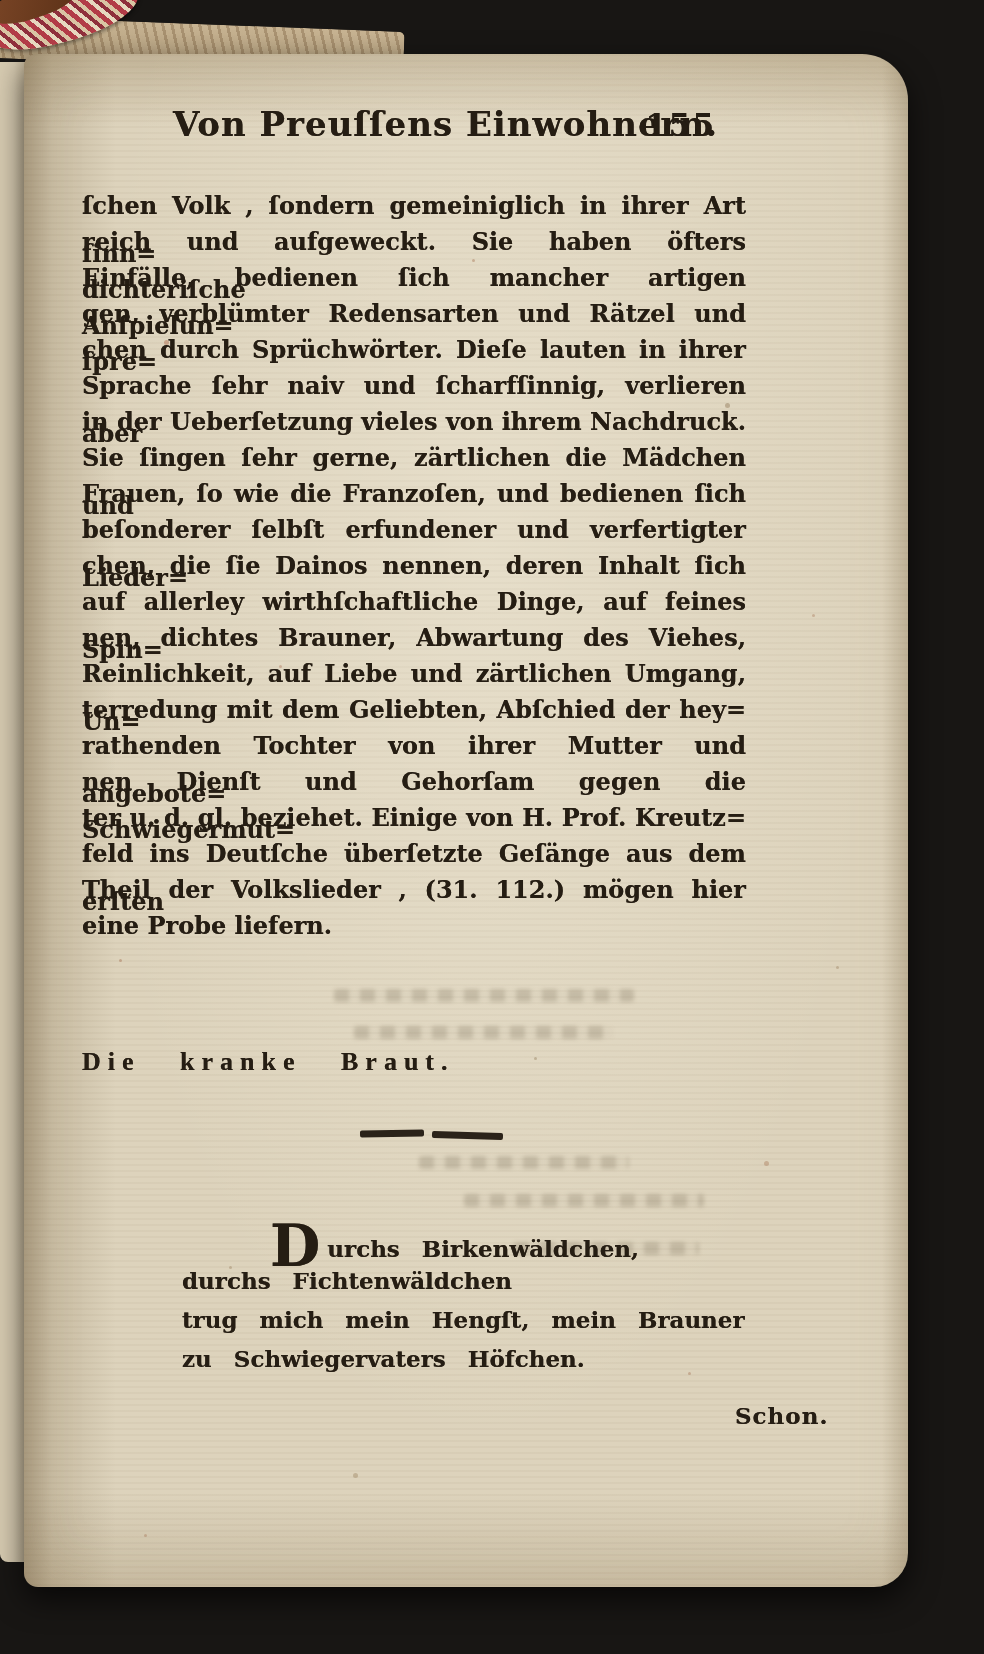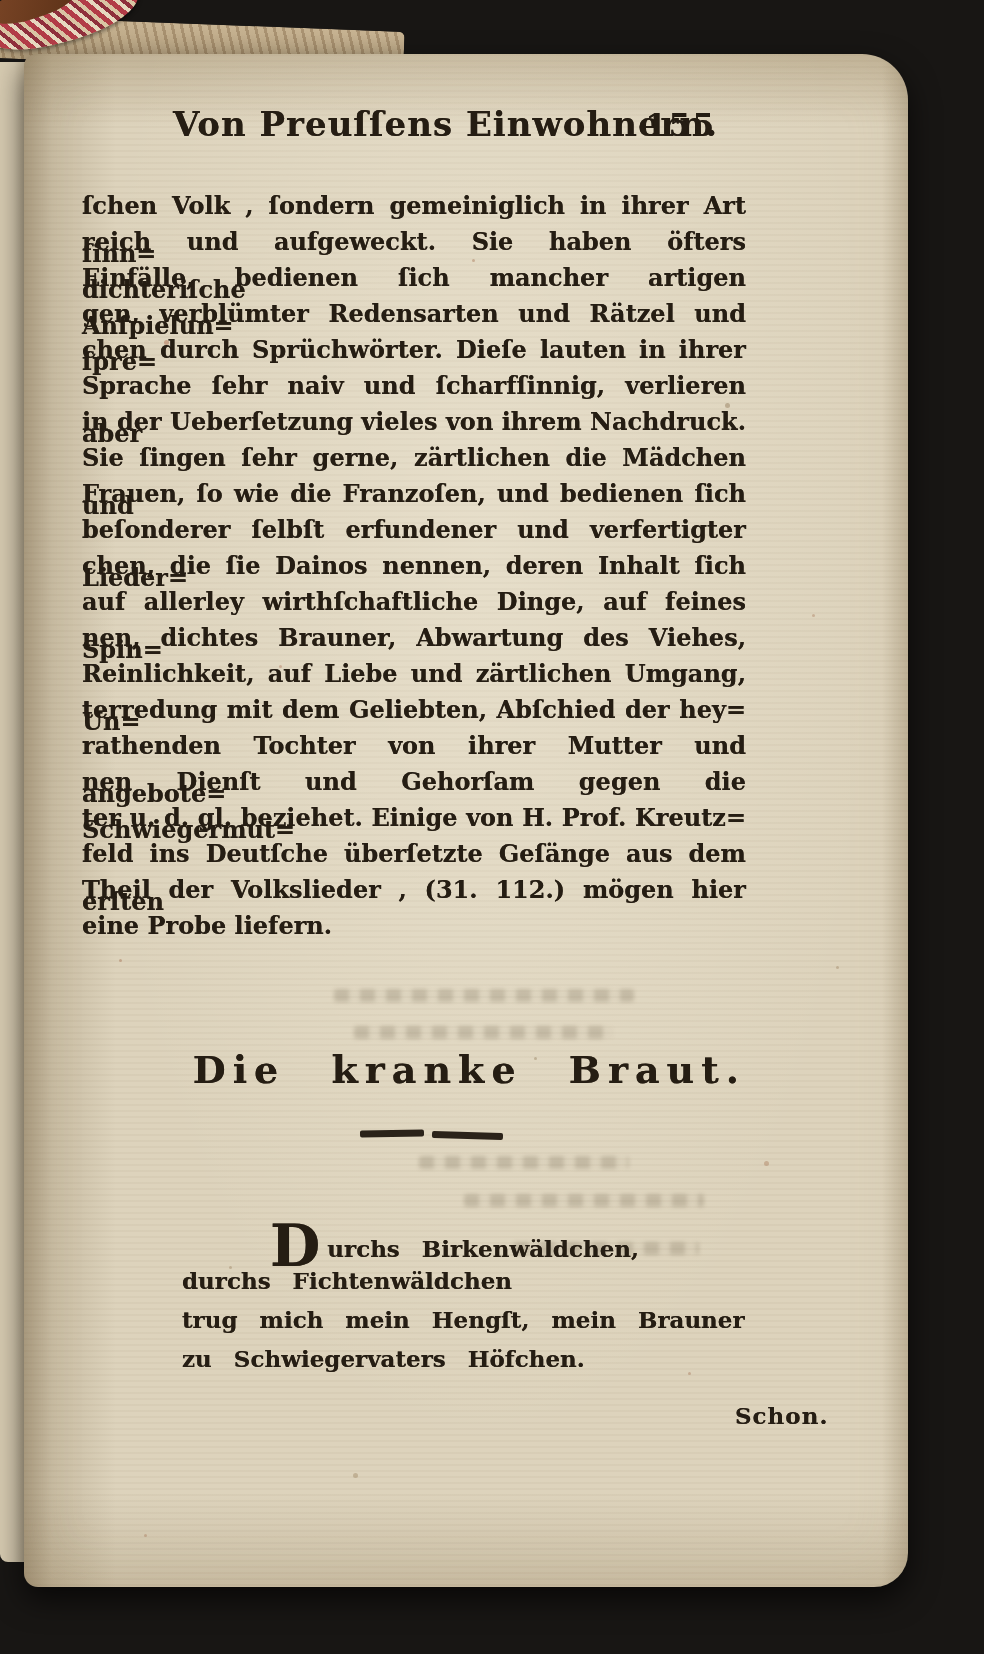--- a/index.html
+++ b/index.html
@@ -87,22 +87,22 @@
   .folio{position:absolute;right:30px;top:3px;font-size:31px;font-weight:700;letter-spacing:2px;text-align:center;}
 
   .paragraph{position:absolute;left:58px;top:128px;width:664px;}
   .paragraph .tline{
     height:36px;font-size:24px;font-weight:700;line-height:48px;
     text-align:justify;text-align-last:justify;white-space:normal;overflow:visible;
   }
   .paragraph .tline:last-child{text-align-last:left;}
 
   .section-heading{
-    position:absolute;left:58px;top:993px;width:664px;text-align:right;
-    font-size:38px;font-weight:700;letter-spacing:7px;word-spacing:26px;
+    position:absolute;left:58px;top:993px;width:664px;text-align:left;
+    font-size:26px;font-weight:700;letter-spacing:7px;word-spacing:26px;font-family:Liberation Serif, serif;
   }
 
   .divider{position:absolute;left:336px;top:1076px;display:flex;gap:8px;}
   .divider .seg{height:7px;background:#2b231a;border-radius:2px;}
   .divider .seg1{width:64px;transform:rotate(-1deg);}
   .divider .seg2{width:71px;transform:translateY(2px) rotate(1.6deg);}
 
   .verse{position:absolute;left:158px;top:1168px;font-size:23px;font-weight:700;word-spacing:14px;}
   .verse .vline{height:39px;line-height:39px;}
   .verse .vline-first{margin-left:88px;}

